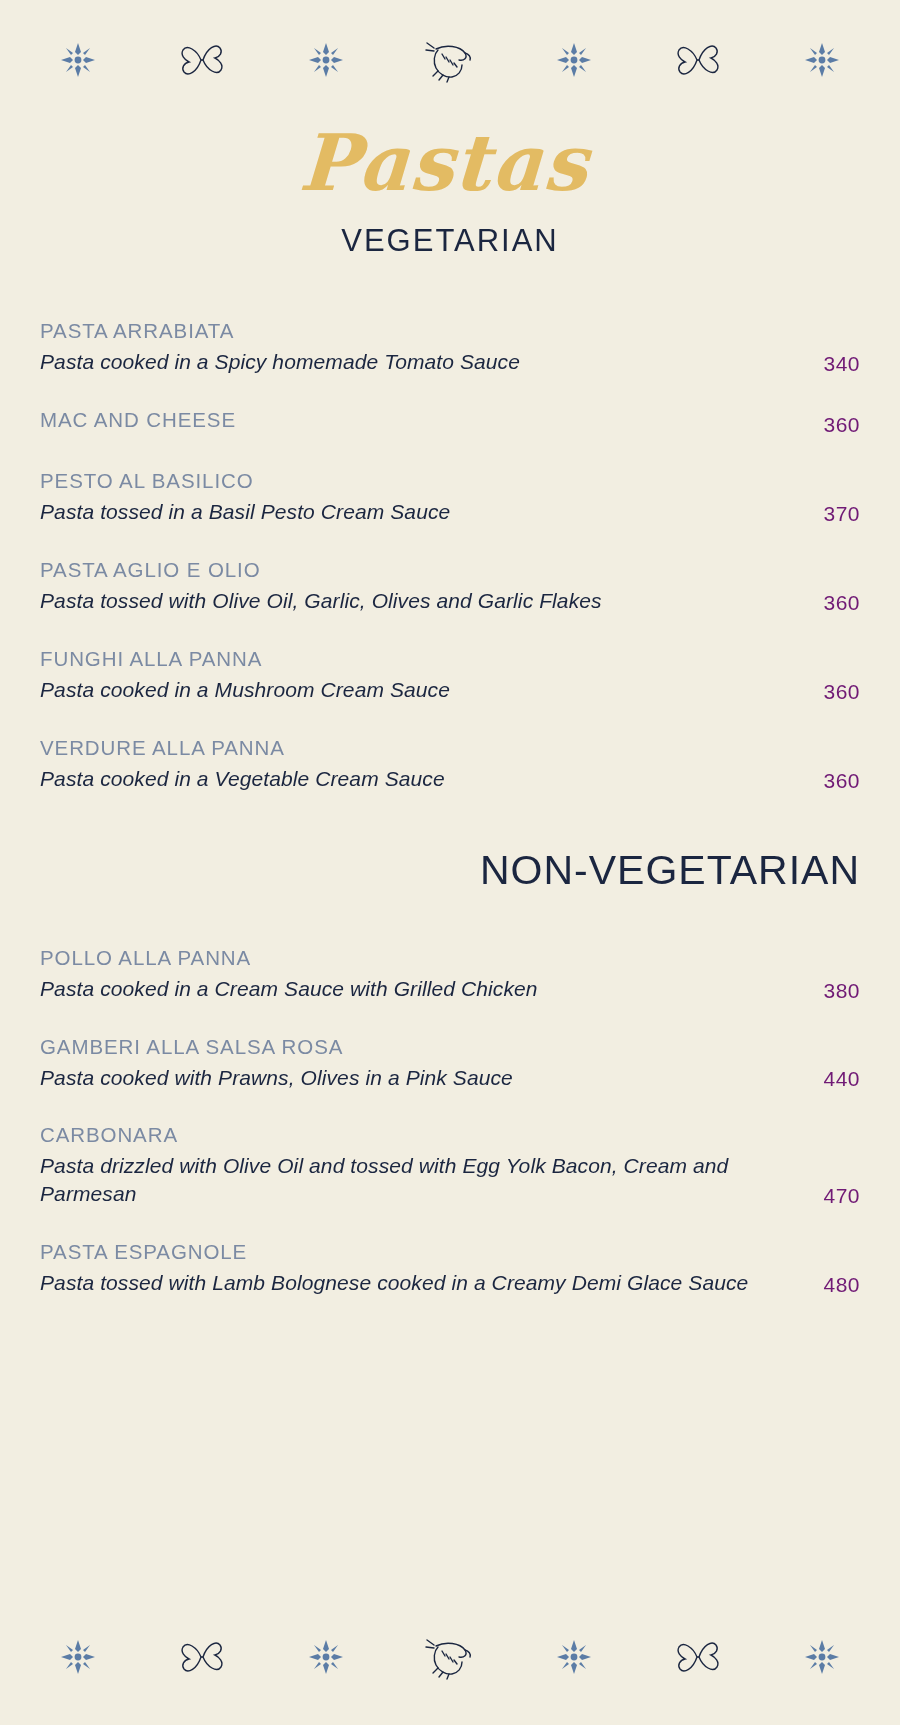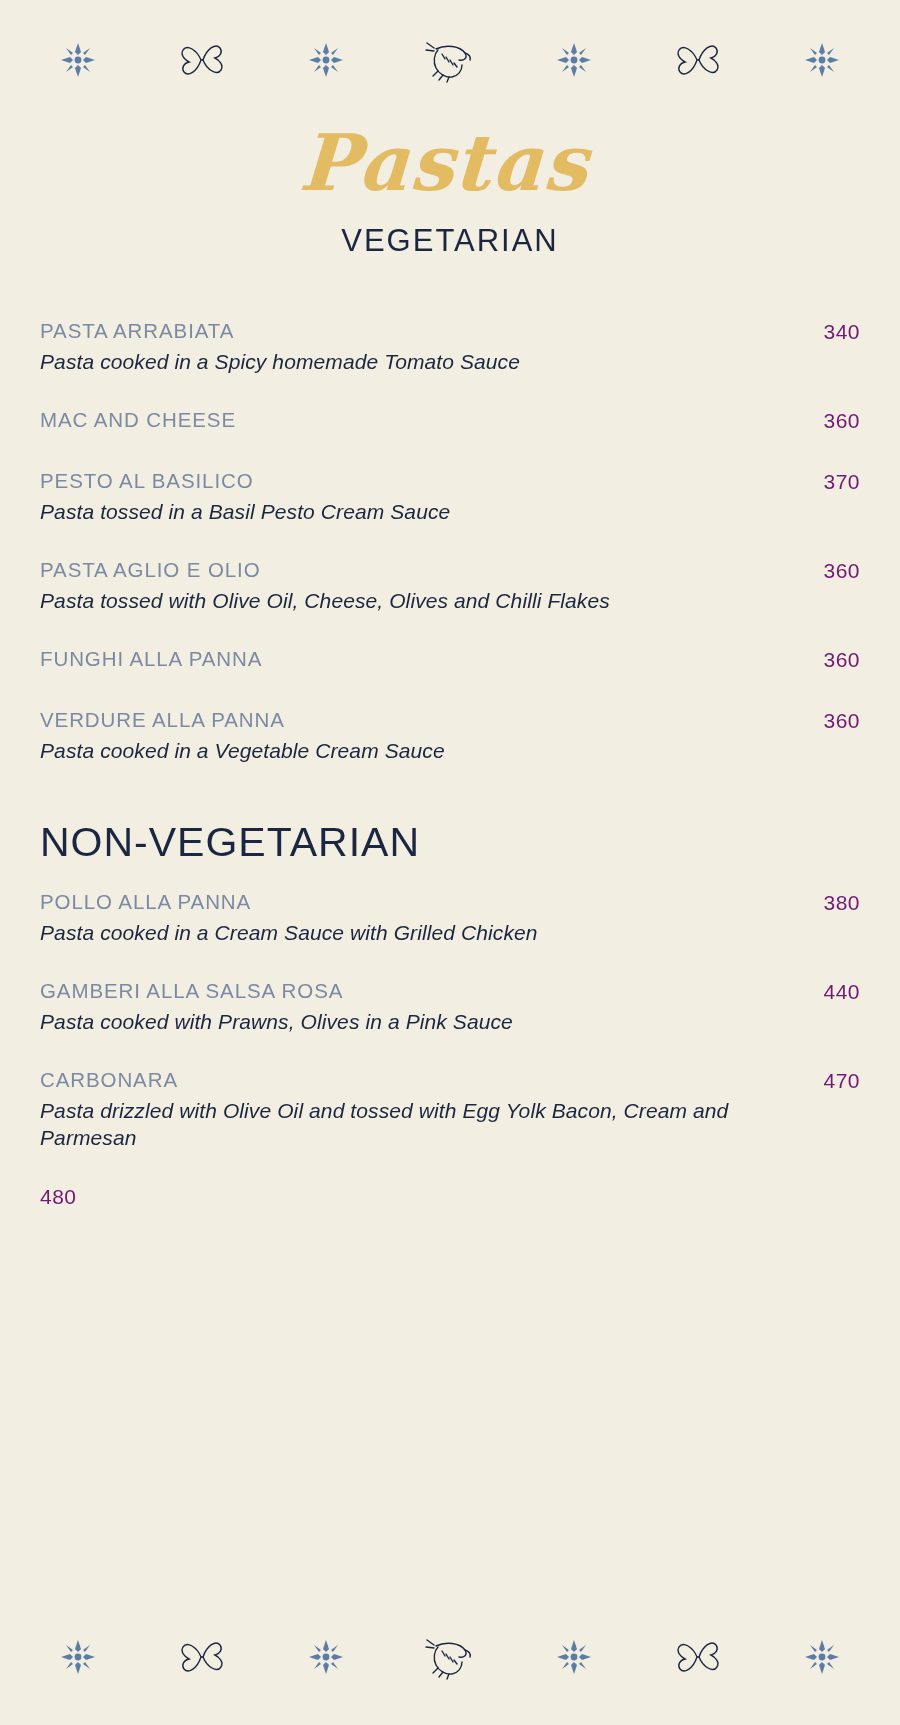--- a/index.html
+++ b/index.html
@@ -73,21 +73,21 @@
 
   
   .menu {
     margin-top: 60px;
     padding: 0 40px 0 40px;
     box-sizing: border-box;
   }
   .menu-group { }
   .menu-item {
     display: flex;
-    align-items: flex-start;
+    align-items: flex-end;
     justify-content: space-between;
     margin-bottom: 32px;
   }
   .item-left { max-width: 740px; }
   .item-name {
     font-size: 20.5px;
     letter-spacing: 0.9px;
     color: #7b8aa3;
     margin-bottom: 5px;
     font-weight: 400;
@@ -100,23 +100,23 @@
     font-style: italic;
   }
   .item-price {
     font-size: 21px;
     color: #701a75;
     letter-spacing: 0.5px;
     white-space: nowrap;
     padding-top: 1px;
   }
   .group-heading-wrap {
-    text-align: left;
+    text-align: right;
     margin-top: 54px;
-    margin-bottom: 24px;
+    margin-bottom: 52px;
   }
 </style>
 </head>
 <body>
 
 <div class="page">
 
   <div class="ornament-row top">
     <span class="ornament">
       <svg width="40" height="40" viewBox="0 0 40 40">
@@ -238,28 +238,29 @@
         <div class="item-left">
           <div class="item-name">PESTO AL BASILICO</div>
           <div class="item-desc">Pasta tossed in a Basil Pesto Cream Sauce</div>
         </div>
         <div class="item-price">370</div>
       </div>
 
       <div class="menu-item">
         <div class="item-left">
           <div class="item-name">PASTA AGLIO E OLIO</div>
-          <div class="item-desc">Pasta tossed with Olive Oil, Cheese, Olives and Chilli Flakes</div>
+          <div class="item-desc">Pasta tossed with Olive Oil, Garlic, Olives and Garlic Flakes</div>
         </div>
         <div class="item-price">360</div>
       </div>
 
       <div class="menu-item">
         <div class="item-left">
           <div class="item-name">FUNGHI ALLA PANNA</div>
+          <div class="item-desc">Pasta cooked in a Mushroom Cream Sauce</div>
         </div>
         <div class="item-price">360</div>
       </div>
 
       <div class="menu-item">
         <div class="item-left">
           <div class="item-name">VERDURE ALLA PANNA</div>
           <div class="item-desc">Pasta cooked in a Vegetable Cream Sauce</div>
         </div>
         <div class="item-price">360</div>
@@ -291,20 +292,24 @@
 
       <div class="menu-item">
         <div class="item-left">
           <div class="item-name">CARBONARA</div>
           <div class="item-desc">Pasta drizzled with Olive Oil and tossed with Egg Yolk Bacon, Cream and Parmesan</div>
         </div>
         <div class="item-price">470</div>
       </div>
 
       <div class="menu-item">
+        <div class="item-left">
+          <div class="item-name">PASTA ESPAGNOLE</div>
+          <div class="item-desc">Pasta tossed with Lamb Bolognese cooked in a Creamy Demi Glace Sauce</div>
+        </div>
         <div class="item-price">480</div>
       </div>
 
     </div>
   </div>
 
   <div class="ornament-row bottom">
     <span class="ornament">
       <svg width="40" height="40" viewBox="0 0 40 40">
         <g fill="#5b7ca6">

